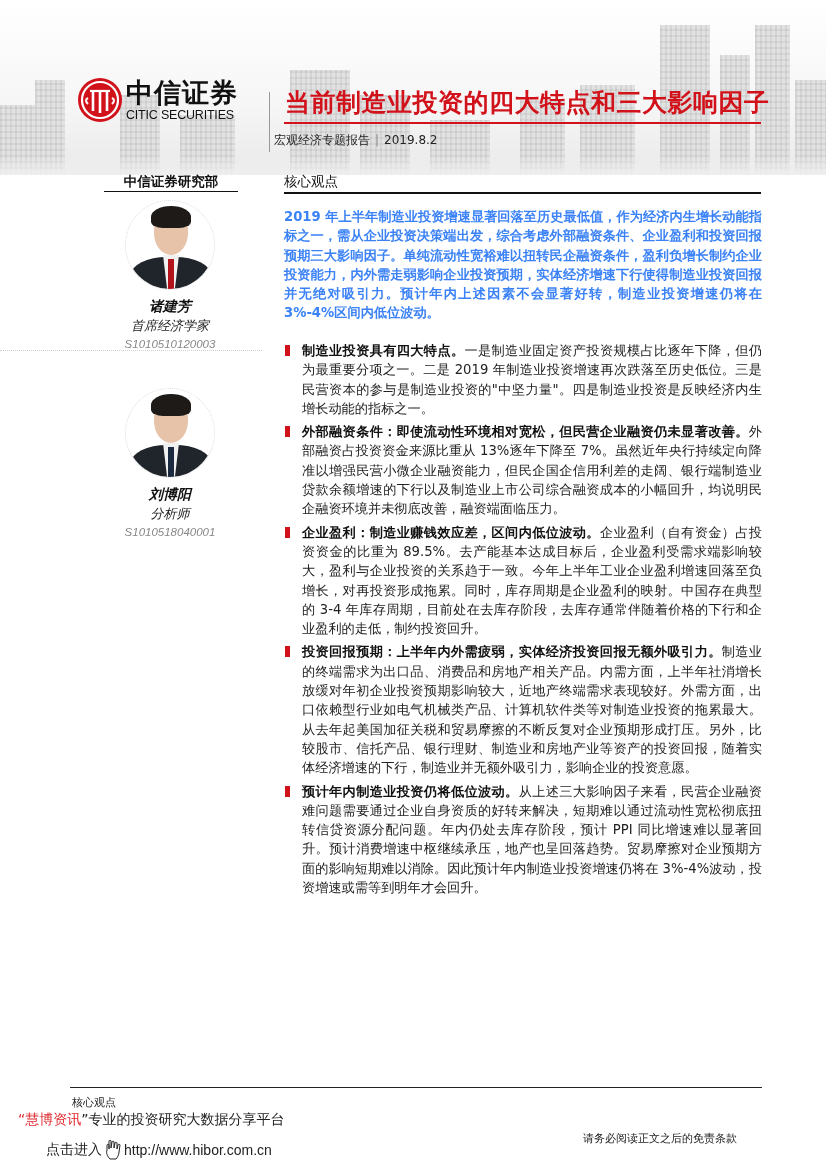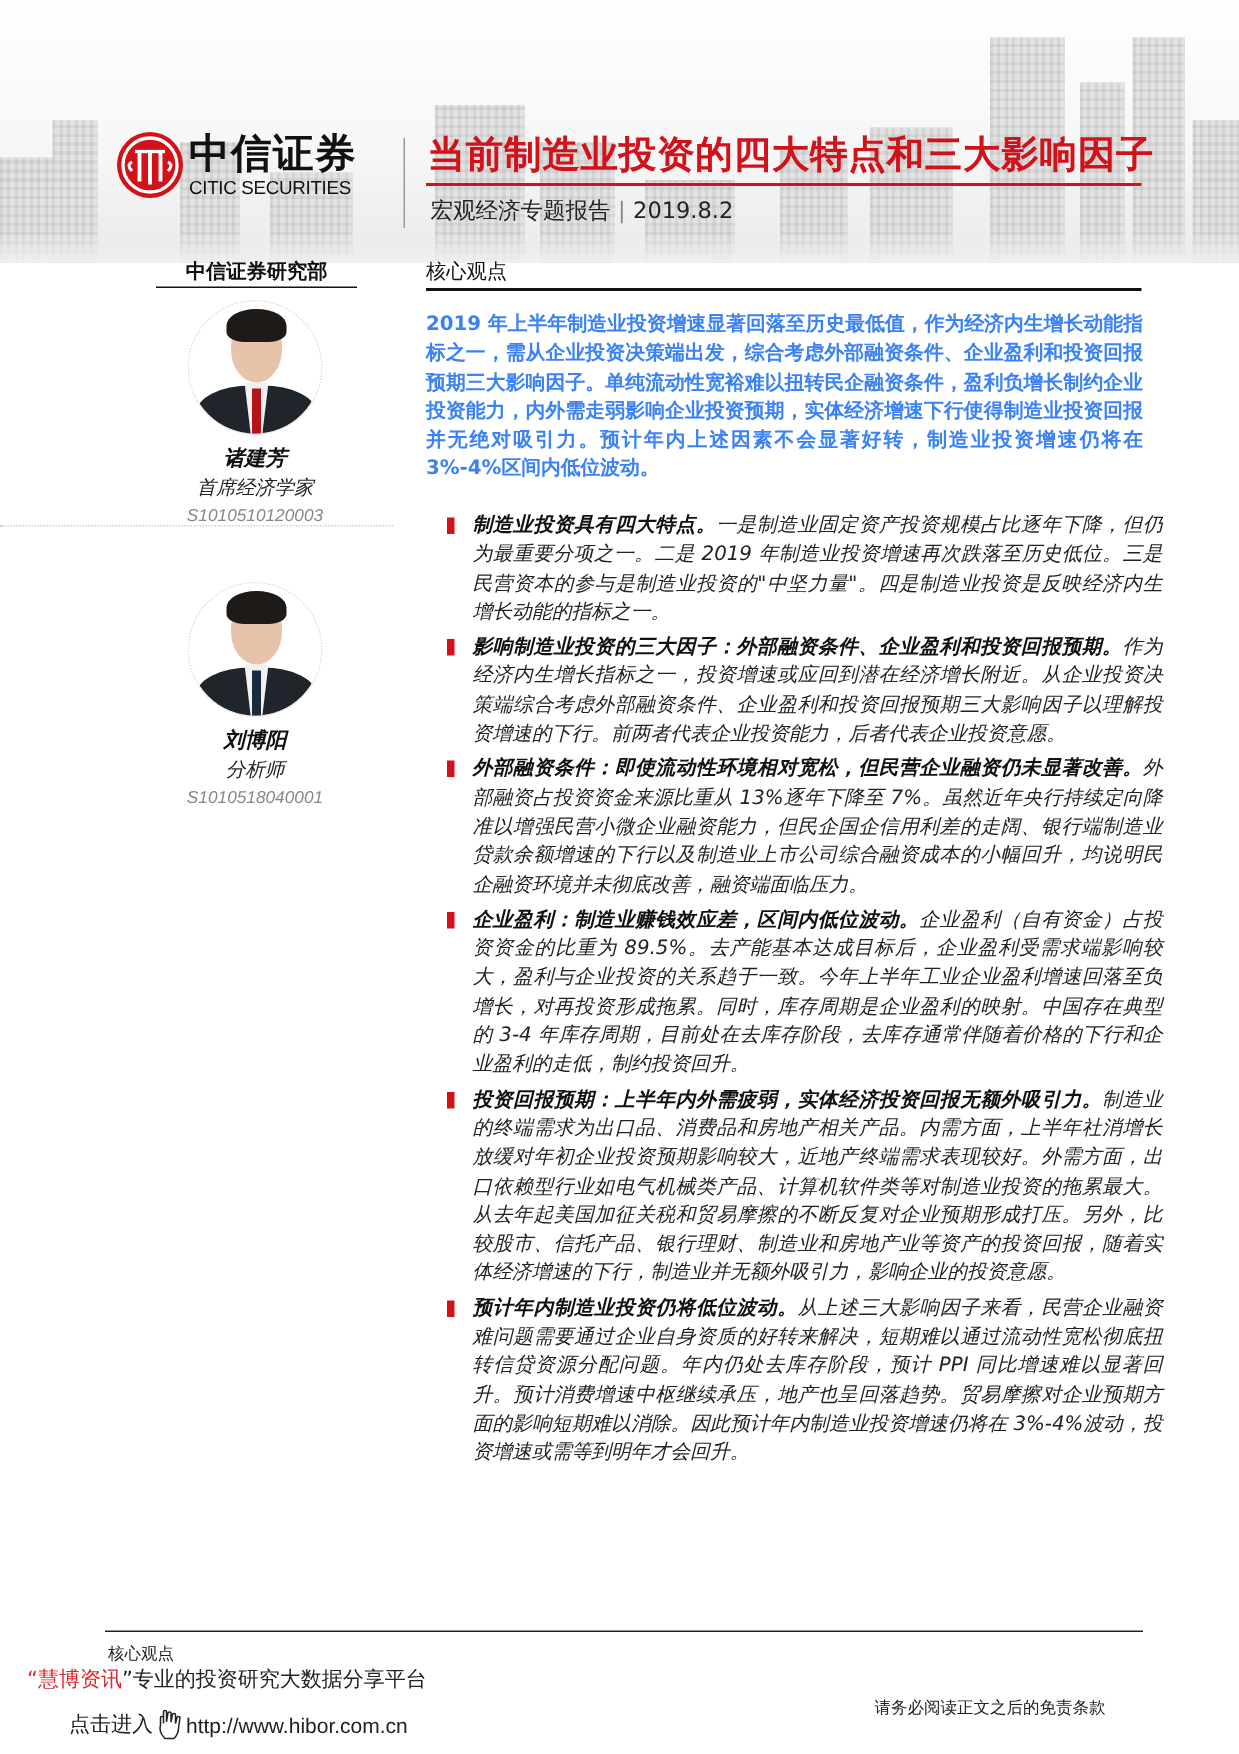--- a/index.html
+++ b/index.html
@@ -11,32 +11,32 @@
       position: absolute; left: 0; top: 0; width: 826px; height: 175px; overflow: hidden;
       background: linear-gradient(#ffffff 0%, #f6f6f6 60%, #e9e9e9 100%);
     }
     .bldg { position: absolute; bottom: 0; background:
       repeating-linear-gradient(90deg, rgba(0,0,0,0.06) 0 2px, transparent 2px 5px),
       repeating-linear-gradient(0deg, rgba(0,0,0,0.05) 0 2px, transparent 2px 6px),
       #e2e2e2; }
     .skyline .fade { position: absolute; left:0; right:0; bottom:0; height: 20px; background: linear-gradient(rgba(255,255,255,0), #efefef); }
 
     
-    .logo { position: absolute; left: 78px; top: 88px; display: flex; align-items: flex-end; }
+    .logo { position: absolute; left: 78px; top: 78px; display: flex; align-items: flex-end; }
     .logo-mark { width: 44px; height: 44px; border-radius: 50%; background: #d2121a; position: relative; }
     .logo-mark svg { position: absolute; left: 0; top: 0; }
     .logo-text { margin-left: 4px; display: flex; flex-direction: column; }
     .logo-cn { font-family: "DejaVu Serif", "Liberation Serif", serif; font-weight: bold; font-size: 27px; color: #111; letter-spacing: 1px; line-height: 30px; }
     .logo-en { font-family: "Liberation Sans", sans-serif; font-size: 12.5px; color: #111; line-height: 14px; letter-spacing: -0.2px; }
     .logo-divider { position: absolute; left: 269px; top: 92px; width: 1px; height: 60px; background: #999; }
 
     
     .title { position: absolute; left: 285px; top: 88px; font-size: 25px; font-weight: bold; color: #d2121a; letter-spacing: 0.5px; line-height: 30px; white-space: nowrap; }
     .title-rule { position: absolute; left: 284px; top: 122px; width: 477px; height: 2px; background: #d2121a; }
-    .subtitle { position: absolute; left: 287px; top: 130px; font-size: 15px; color: #222; line-height: 20px; white-space: nowrap; }
+    .subtitle { position: absolute; left: 274px; top: 130px; font-size: 12px; color: #222; line-height: 20px; white-space: nowrap; }
     .subtitle .sep { color: #888; margin: 0 5px; }
 
     
     .dept { position: absolute; left: 104px; top: 172px; width: 134px; text-align: center; font-size: 13.5px; font-weight: bold; color: #111; line-height: 18px; }
     .dept-rule { position: absolute; left: 104px; top: 191px; width: 134px; height: 1px; background: #111; }
 
     .analyst { position: absolute; left: 90px; width: 160px; text-align: center; font-style: italic; }
     .avatar { width: 90px; height: 90px; margin: 0 auto; border-radius: 50%; position: relative; overflow: hidden; background: #ffffff; border: 1px dotted #ddd; }
     .avatar .face { position: absolute; left: 28px; top: 10px; width: 34px; height: 44px; border-radius: 45% 45% 50% 50%; background: #e7c3a9; }
     .avatar .hair { position: absolute; left: 25px; top: 5px; width: 40px; height: 22px; border-radius: 50% 50% 30% 30%; background: #1d1a18; }
@@ -47,21 +47,21 @@
     .analyst-role { font-size: 13px; color: #222; line-height: 20px; }
     .analyst-id { font-size: 11.5px; color: #888; line-height: 16px; font-family: "Liberation Sans", sans-serif; }
     .id-rule { position: absolute; left: 0; width: 262px; border-top: 1px dotted #cfcfcf; }
 
     
     .core-title { position: absolute; left: 284px; top: 172px; font-size: 13.5px; font-weight: normal; color: #111; line-height: 18px; }
     .core-rule { position: absolute; left: 284px; top: 192px; width: 477px; height: 2px; background: #111; }
 
     .summary { position: absolute; left: 284px; top: 207px; width: 478px; font-size: 13.2px; font-weight: bold; color: #3b82f6; line-height: 19.3px; text-align: justify; }
 
-    .points { position: absolute; left: 297px; top: 341px; width: 478px; font-style: italic; }
+    .points { position: absolute; left: 284px; top: 341px; width: 478px; }
     .point { position: relative; padding-left: 18px; font-size: 13.2px; color: #222; line-height: 19.3px; text-align: justify; margin-bottom: 4px; }
     .point .bullet { position: absolute; left: 1px; top: 4px; width: 5px; height: 11px; background: #d2121a; }
     .point .lead { font-weight: bold; color: #111; }
 
     
     .footer-rule { position: absolute; left: 70px; top: 1087px; width: 692px; height: 1px; background: #222; }
     .footer-left { position: absolute; left: 72px; top: 1095px; font-size: 11px; color: #222; }
     .footer-right { position: absolute; left: 583px; top: 1095px; font-size: 11px; color: #222; margin-top: 36px; }
     .promo { position: absolute; left: 18px; top: 1111px; font-size: 14px; color: #222; white-space: nowrap; }
     .promo .brand { color: #e0262d; }
@@ -146,24 +146,20 @@
 
 <p class="summary">2019 年上半年制造业投资增速显著回落至历史最低值，作为经济内生增长动能指标之一，需从企业投资决策端出发，综合考虑外部融资条件、企业盈利和投资回报预期三大影响因子。单纯流动性宽裕难以扭转民企融资条件，盈利负增长制约企业投资能力，内外需走弱影响企业投资预期，实体经济增速下行使得制造业投资回报并无绝对吸引力。预计年内上述因素不会显著好转，制造业投资增速仍将在 3%-4%区间内低位波动。</p>
 
 <div class="points">
   <div class="point">
     <span class="bullet"></span>
     <span class="lead">制造业投资具有四大特点。</span><span>一是制造业固定资产投资规模占比逐年下降，但仍为最重要分项之一。二是 2019 年制造业投资增速再次跌落至历史低位。三是民营资本的参与是制造业投资的"中坚力量"。四是制造业投资是反映经济内生增长动能的指标之一。</span>
   </div>
   <div class="point">
     <span class="bullet"></span>
-    <span class="lead">影响制造业投资的三大因子：外部融资条件、企业盈利和投资回报预期。</span><span>作为经济内生增长指标之一，投资增速或应回到潜在经济增长附近。从企业投资决策端综合考虑外部融资条件、企业盈利和投资回报预期三大影响因子以理解投资增速的下行。前两者代表企业投资能力，后者代表企业投资意愿。</span>
-  </div>
-  <div class="point">
-    <span class="bullet"></span>
     <span class="lead">外部融资条件：即使流动性环境相对宽松，但民营企业融资仍未显著改善。</span><span>外部融资占投资资金来源比重从 13%逐年下降至 7%。虽然近年央行持续定向降准以增强民营小微企业融资能力，但民企国企信用利差的走阔、银行端制造业贷款余额增速的下行以及制造业上市公司综合融资成本的小幅回升，均说明民企融资环境并未彻底改善，融资端面临压力。</span>
   </div>
   <div class="point">
     <span class="bullet"></span>
     <span class="lead">企业盈利：制造业赚钱效应差，区间内低位波动。</span><span>企业盈利（自有资金）占投资资金的比重为 89.5%。去产能基本达成目标后，企业盈利受需求端影响较大，盈利与企业投资的关系趋于一致。今年上半年工业企业盈利增速回落至负增长，对再投资形成拖累。同时，库存周期是企业盈利的映射。中国存在典型的 3-4 年库存周期，目前处在去库存阶段，去库存通常伴随着价格的下行和企业盈利的走低，制约投资回升。</span>
   </div>
   <div class="point">
     <span class="bullet"></span>
     <span class="lead">投资回报预期：上半年内外需疲弱，实体经济投资回报无额外吸引力。</span><span>制造业的终端需求为出口品、消费品和房地产相关产品。内需方面，上半年社消增长放缓对年初企业投资预期影响较大，近地产终端需求表现较好。外需方面，出口依赖型行业如电气机械类产品、计算机软件类等对制造业投资的拖累最大。从去年起美国加征关税和贸易摩擦的不断反复对企业预期形成打压。另外，比较股市、信托产品、银行理财、制造业和房地产业等资产的投资回报，随着实体经济增速的下行，制造业并无额外吸引力，影响企业的投资意愿。</span>
   </div>

